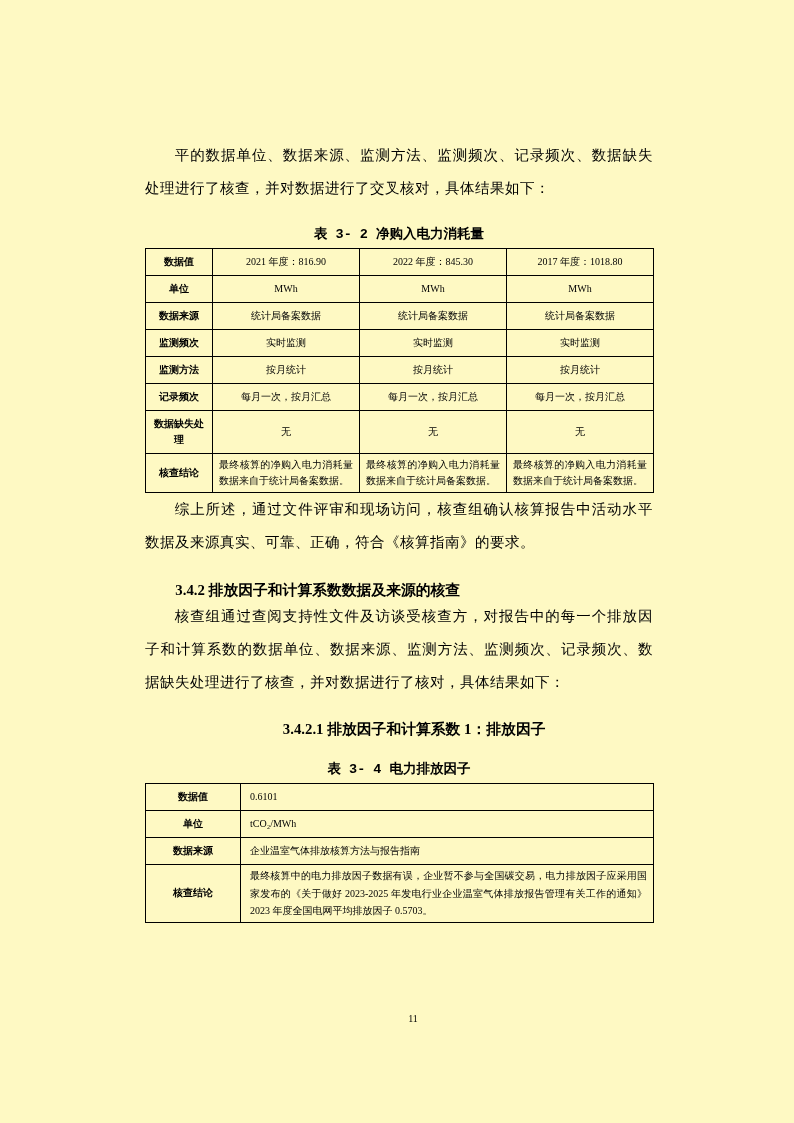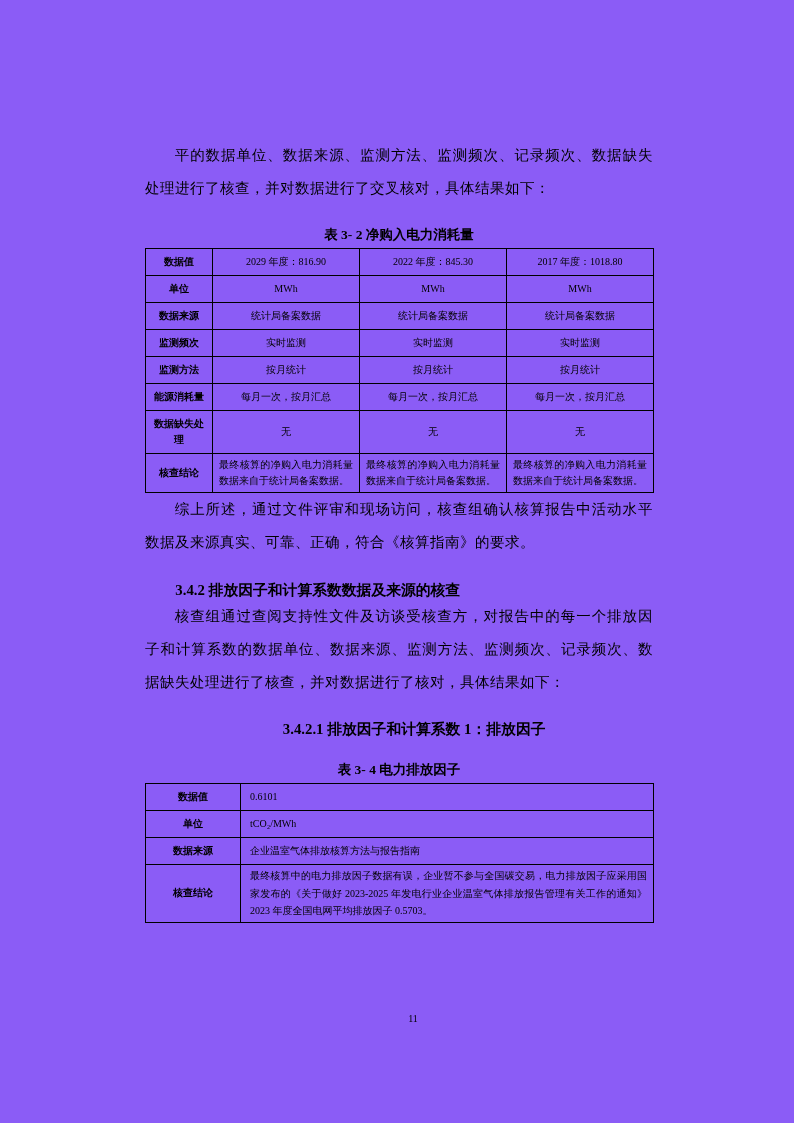--- a/index.html
+++ b/index.html
@@ -4,21 +4,21 @@
 <style>
   html, body {
     margin: 0;
     padding: 0;
     background: #ffffff;
   }
   .page {
     position: relative;
     width: 794px;
     height: 1123px;
-    background: #8b5cf6;
+    background: #fef9c3;
     color: #000000;
     font-family: "Liberation Serif", "DejaVu Serif", serif;
     overflow: hidden;
     box-sizing: border-box;
   }
   .content {
     position: absolute;
     top: 139px;
     left: 145px;
     width: 508px;
@@ -40,20 +40,21 @@
   }
   .heading-3411 { margin-top: 22px; }
   .heading-342  { margin-top: 21px; }
   .heading-3421 { margin-top: 20px; text-align: center; }
   .tbl-caption {
     margin: 0;
     font-size: 13.5px;
     font-weight: bold;
     text-align: center;
     line-height: 17px;
+    font-family: Liberation Mono, monospace;
   }
   .caption-1 { margin-top: 21px; }
   .caption-2 { margin-top: 22px; }
   table.doc-table {
     border-collapse: collapse;
     table-layout: fixed;
     width: 508px;
     margin-top: 5px;
     font-size: 10px;
   }
@@ -109,21 +110,21 @@
     <table class="doc-table t1">
       <colgroup>
         <col style="width:67px">
           <col style="width:147px">
           <col style="width:147px">
           <col style="width:147px">
       </colgroup>
       <tbody>
         <tr>
           <td class="label-cell">数据值</td>
-          <td class="value-cell">2029 年度：816.90</td>
+          <td class="value-cell">2021 年度：816.90</td>
           <td class="value-cell">2022 年度：845.30</td>
           <td class="value-cell">2017 年度：1018.80</td>
         </tr>
         <tr>
           <td class="label-cell">单位</td>
           <td class="value-cell">MWh</td>
           <td class="value-cell">MWh</td>
           <td class="value-cell">MWh</td>
         </tr>
         <tr>
@@ -138,21 +139,21 @@
           <td class="value-cell">实时监测</td>
           <td class="value-cell">实时监测</td>
         </tr>
         <tr>
           <td class="label-cell">监测方法</td>
           <td class="value-cell">按月统计</td>
           <td class="value-cell">按月统计</td>
           <td class="value-cell">按月统计</td>
         </tr>
         <tr>
-          <td class="label-cell">能源消耗量</td>
+          <td class="label-cell">记录频次</td>
           <td class="value-cell">每月一次，按月汇总</td>
           <td class="value-cell">每月一次，按月汇总</td>
           <td class="value-cell">每月一次，按月汇总</td>
         </tr>
         <tr>
           <td class="label-cell">数据缺失处理</td>
           <td class="value-cell">无</td>
           <td class="value-cell">无</td>
           <td class="value-cell">无</td>
         </tr>

